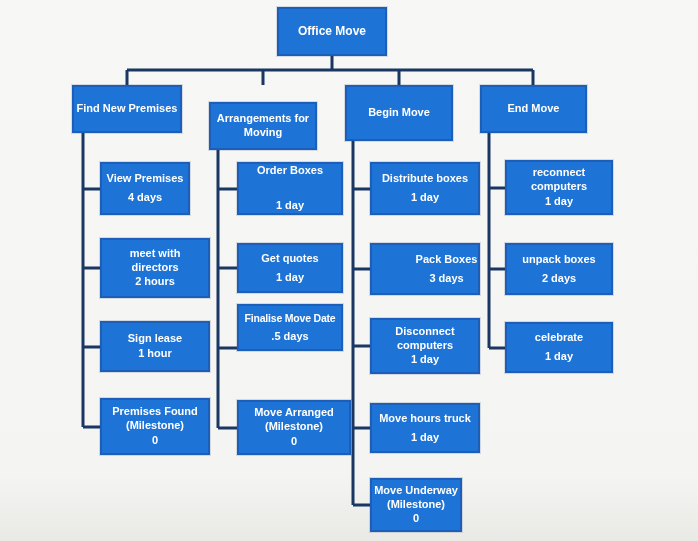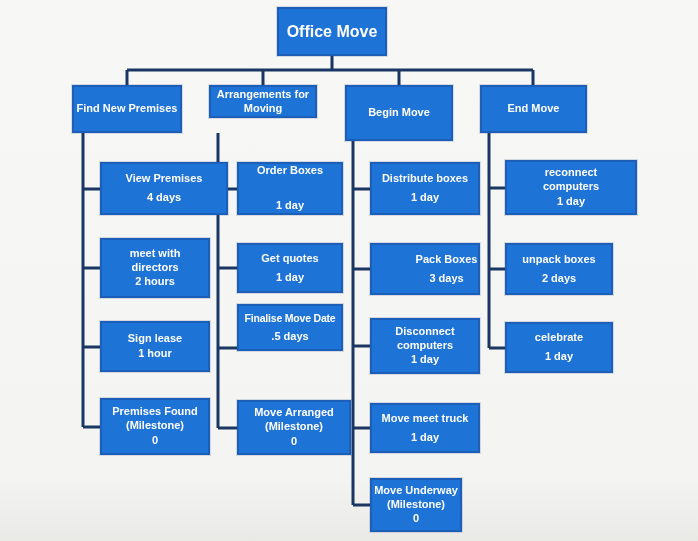--- a/index.html
+++ b/index.html
@@ -23,50 +23,50 @@
     display:flex;flex-direction:column;
     align-items:center;justify-content:center;
     text-align:center;
     font-weight:bold;
     font-size:11px;line-height:1.25;
     box-shadow:0 0 0 1px rgba(20,60,120,.15);
   }
   .node .t{display:block;}
   .node .d{display:block;margin-top:5px;}
   .node .d:empty{display:none;margin:0;}
-  .root{font-size:16px;justify-content:center;}
+  .root{font-size:12px;justify-content:center;}
   .lvl2{font-size:11px;}
   .narrow{max-width:74px;}
   .tight{white-space:nowrap;font-size:10.5px;letter-spacing:-0.2px;}
   .snug .d{margin-top:1px;}
 
   
   .n-root{left:277px;top:7px;width:110px;height:49px;}
   .n-l20{left:72px; top:85px;width:110px;height:48px;}
-  .n-l21{left:209px;top:85px;width:108px;height:33px;align-items:flex-end;}
+  .n-l21{left:209px;top:102px;width:108px;height:48px;align-items:flex-end;}
   .n-l22{left:345px;top:85px;width:108px;height:56px;}
   .n-l23{left:480px;top:85px;width:107px;height:48px;}
 
-  .n-c00{left:100px;top:162px;width:128px;height:53px;}
+  .n-c00{left:100px;top:162px;width:90px;height:53px;}
   .n-c01{left:100px;top:238px;width:110px;height:60px;}
   .n-c02{left:100px;top:321px;width:110px;height:51px;}
   .n-c03{left:100px;top:398px;width:110px;height:57px;}
 
   .n-c10{left:237px;top:162px;width:106px;height:53px;justify-content:space-between;}
   .n-c11{left:237px;top:243px;width:106px;height:50px;}
   .n-c12{left:237px;top:304px;width:106px;height:47px;}
   .n-c13{left:237px;top:400px;width:114px;height:55px;justify-content:center;}
 
   .n-c20{left:370px;top:162px;width:110px;height:53px;}
   .n-c21{left:370px;top:243px;width:110px;height:52px;padding-left:43px;}
   .n-c22{left:370px;top:318px;width:110px;height:56px;}
   .n-c23{left:370px;top:403px;width:110px;height:50px;}
   .n-c24{left:370px;top:478px;width:92px;height:54px;}
 
-  .n-c30{left:505px;top:160px;width:132px;height:55px;}
+  .n-c30{left:505px;top:160px;width:108px;height:55px;}
   .n-c31{left:505px;top:243px;width:108px;height:52px;}
   .n-c32{left:505px;top:322px;width:108px;height:51px;}
 </style>
 </head>
 <body>
 
 <div class="stage">
 
   <svg class="wires" viewBox="0 0 698 541" xmlns="http://www.w3.org/2000/svg">
     <g stroke="#1a3763" stroke-width="3" fill="none">
@@ -140,21 +140,21 @@
   </div>
   <div class="node n-c21">
     <span class="t">Pack Boxes</span>
     <span class="d">3 days</span>
   </div>
   <div class="node snug n-c22">
     <span class="t narrow">Disconnect computers</span>
     <span class="d">1 day</span>
   </div>
   <div class="node n-c23">
-    <span class="t">Move meet truck</span>
+    <span class="t">Move hours truck</span>
     <span class="d">1 day</span>
   </div>
   <div class="node snug n-c24">
     <span class="t">Move Underway (Milestone)</span>
     <span class="d">0</span>
   </div>
 
   <div class="node snug n-c30">
     <span class="t narrow">reconnect computers</span>
     <span class="d">1 day</span>

